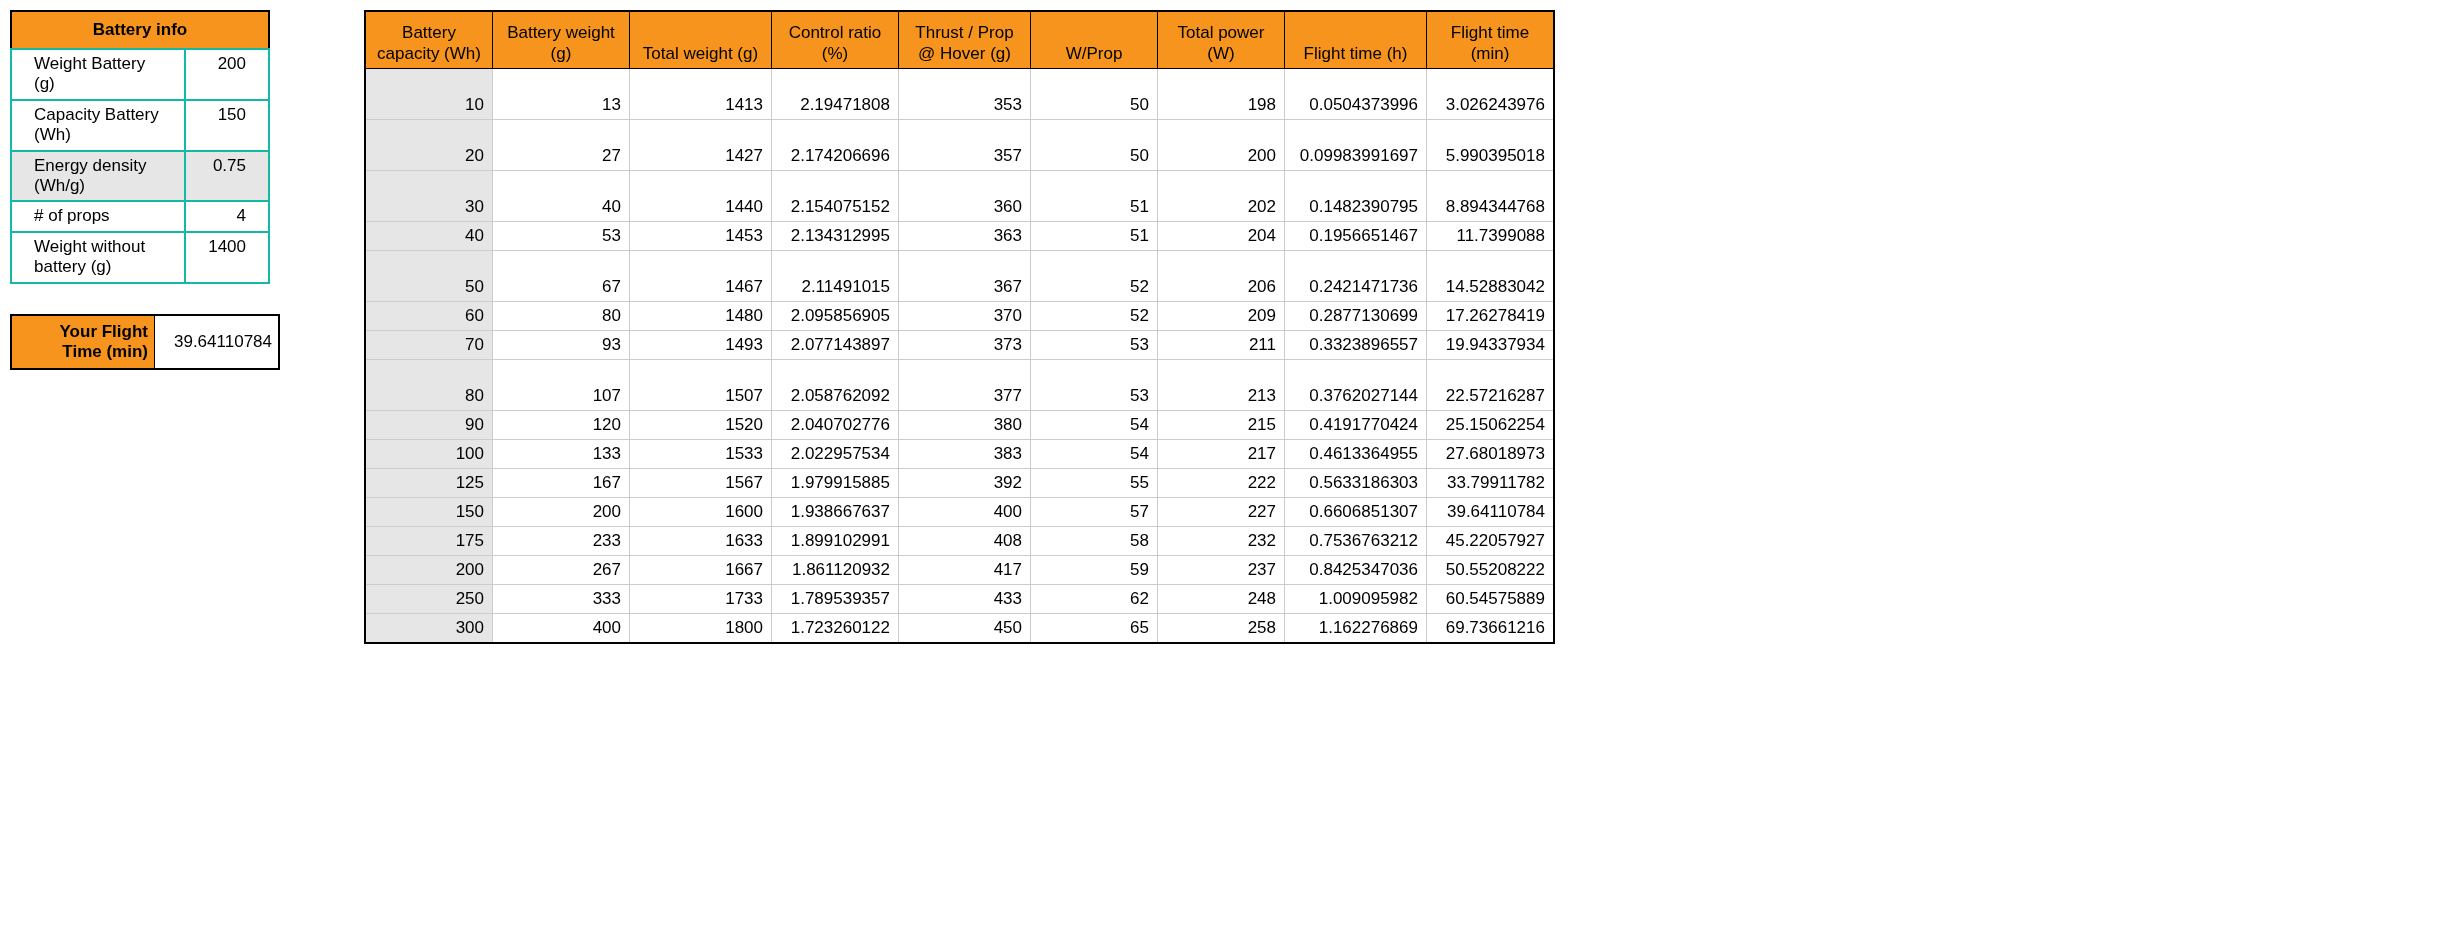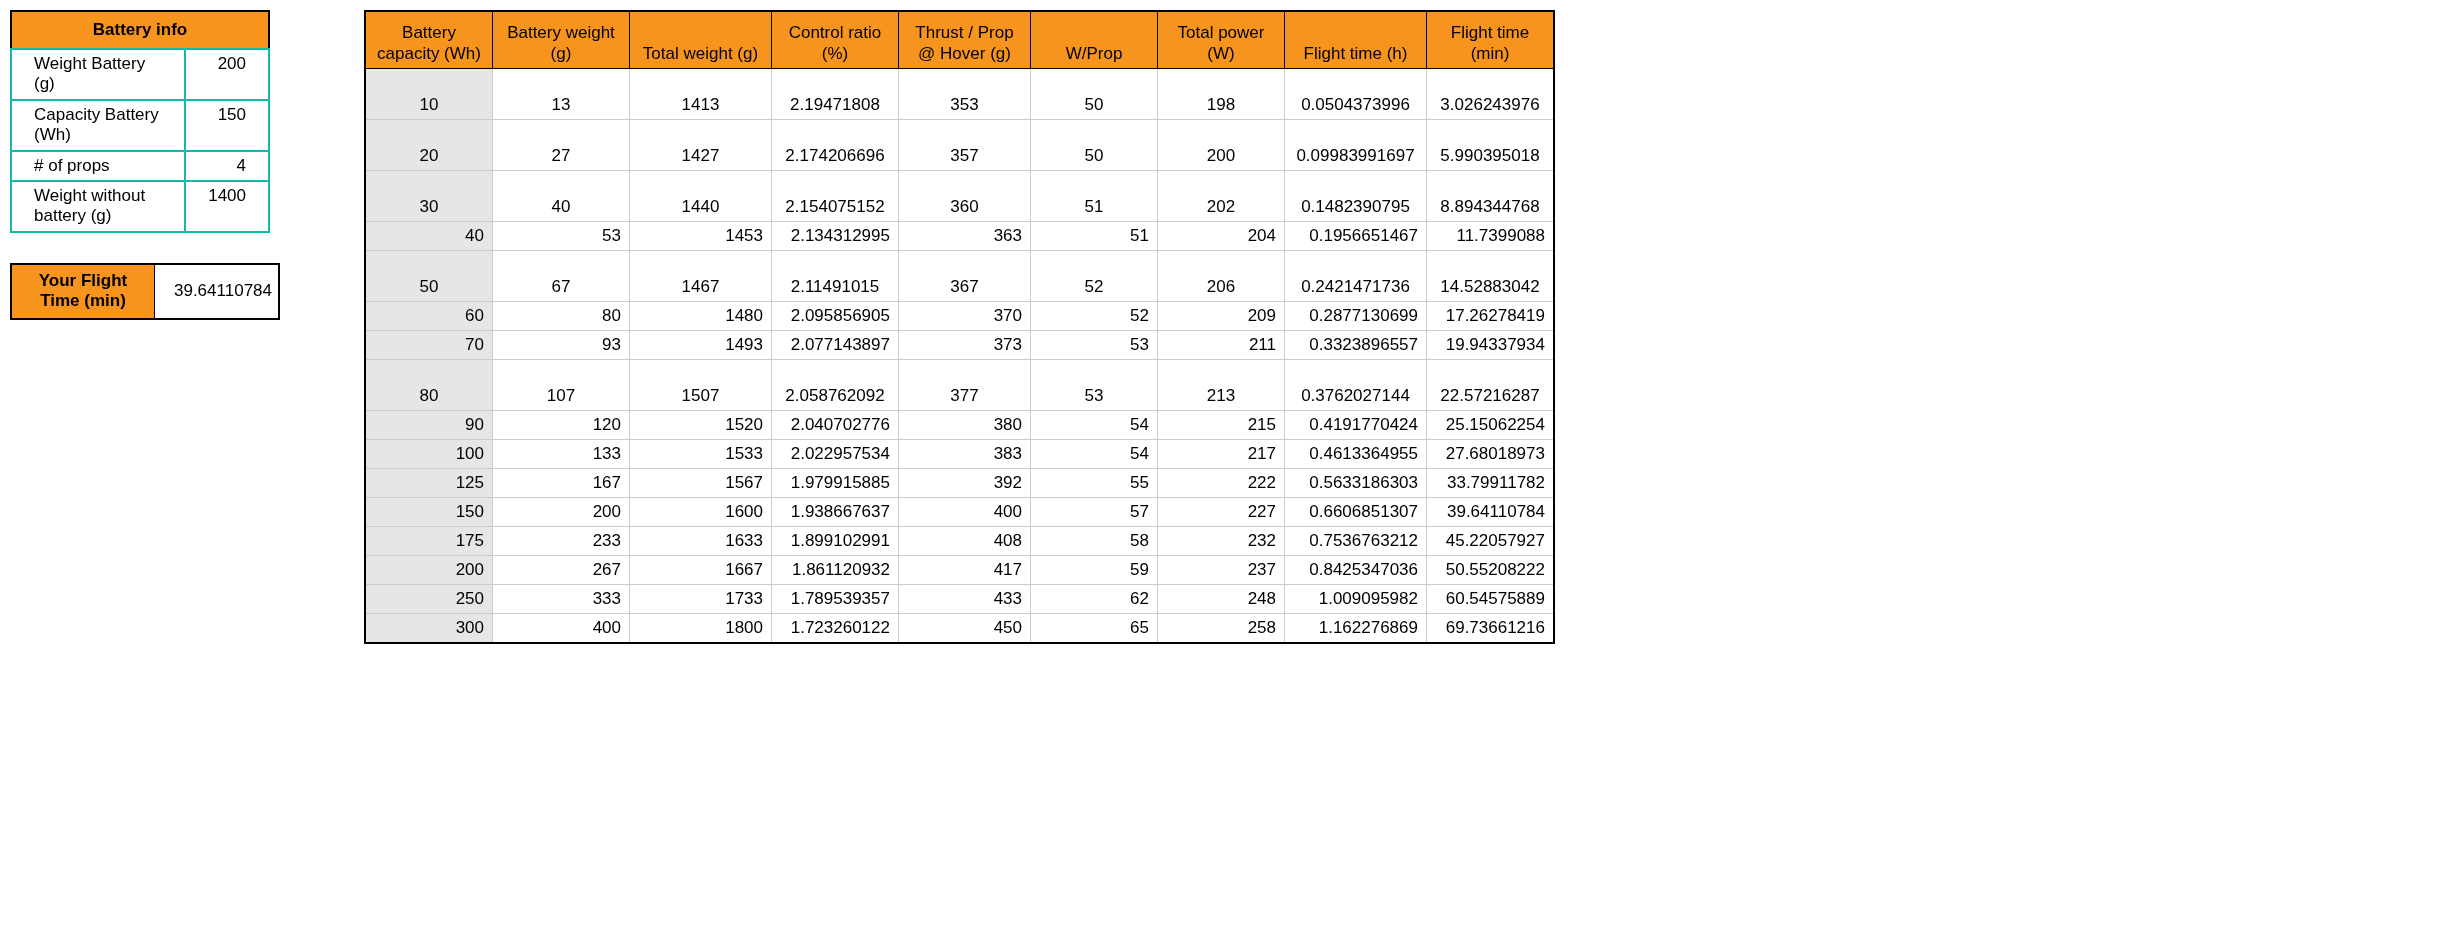--- a/index.html
+++ b/index.html
@@ -50,21 +50,21 @@
   .info-table tr.shaded td {
     background: #e6e6e6;
   }
   .flight-table {
     width: 270px;
     border: 2px solid #000;
   }
   .flight-table th {
     background: #f7941d;
     font-weight: bold;
-    text-align: center;
+    text-align: right;
     padding: 6px 6px;
     width: 130px;
     border: 1px solid #000;
     line-height: 1.2;
   }
   .flight-table td {
     border: 1px solid #000;
     padding: 6px 6px;
     text-align: right;
   }
@@ -95,21 +95,20 @@
   .data-table th.c3 { width: 125px; }
   .data-table th.c4 { width: 110px; }
   .data-table th.c5 { width: 115px; }
   .data-table th.c6 { width: 110px; }
   .data-table th.c7 { width: 110px; }
   .data-table th.c8 { width: 125px; margin-top: 20px; }
   .data-table th.c9 { width: 110px; }
   .data-table tr.tall td {
     height: 42px;
     vertical-align: bottom;
-    text-align: center;
   }
 </style>
 </head>
 <body>
 
 <div class="page">
 
   <div class="left-col">
 
     <table class="info-table">
@@ -119,20 +118,24 @@
         </tr>
       </thead>
       <tbody id="info-body">
           <tr>
             <td class="label">Weight Battery (g)</td>
             <td class="value">200</td>
           </tr>
           <tr>
             <td class="label">Capacity Battery (Wh)</td>
             <td class="value">150</td>
+          </tr>
+          <tr class="shaded">
+            <td class="label">Energy density (Wh/g)</td>
+            <td class="value">0.75</td>
           </tr>
           <tr>
             <td class="label"># of props</td>
             <td class="value">4</td>
           </tr>
           <tr>
             <td class="label">Weight without battery (g)</td>
             <td class="value">1400</td>
           </tr>
         </tbody>

